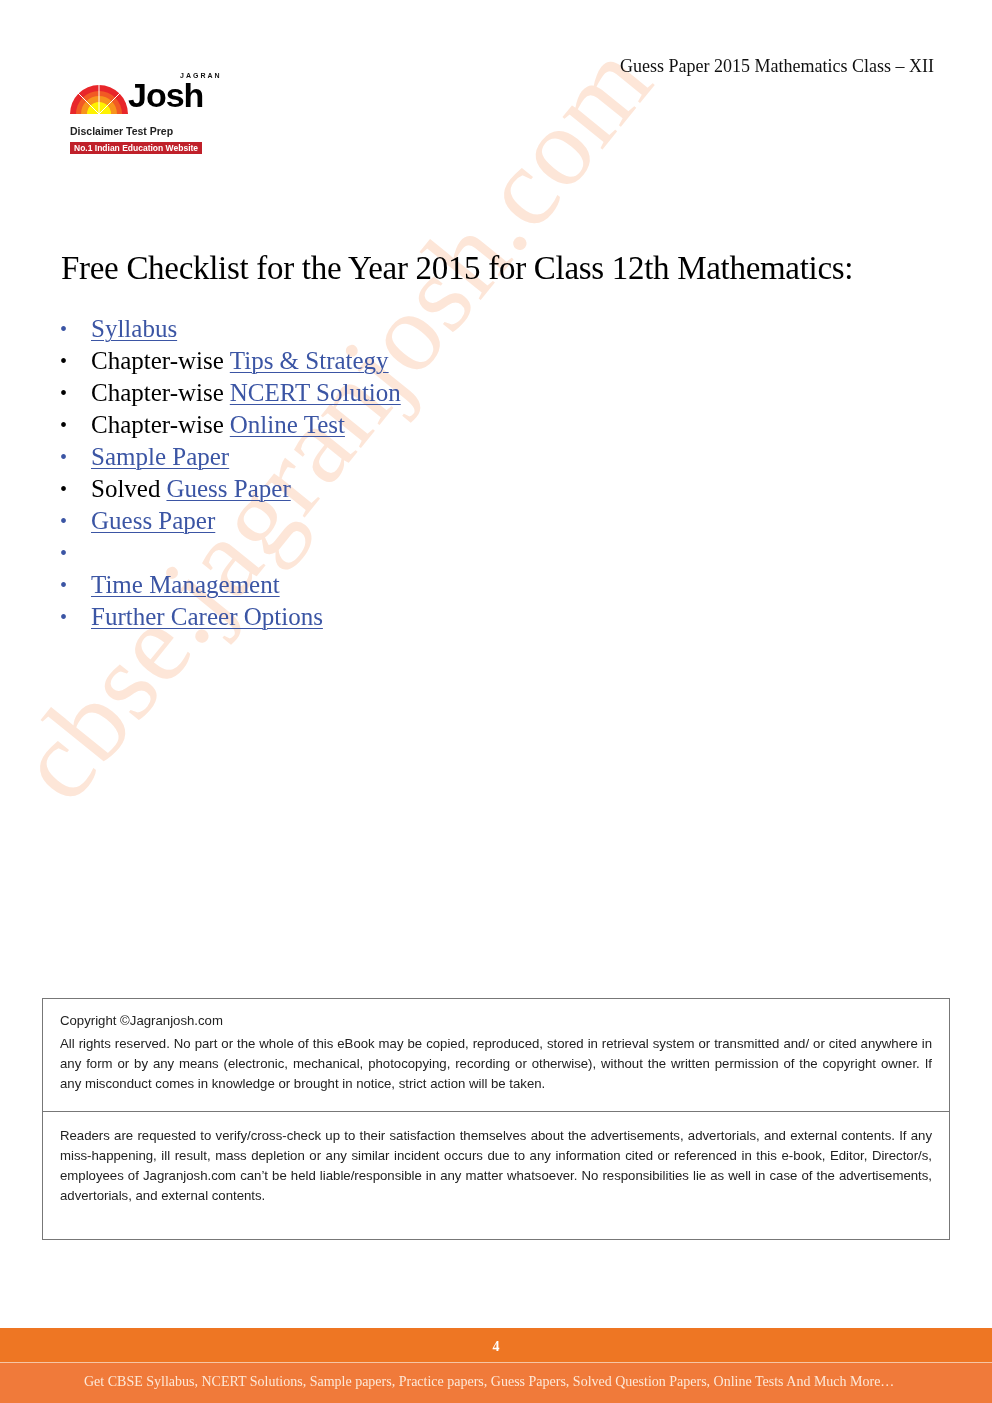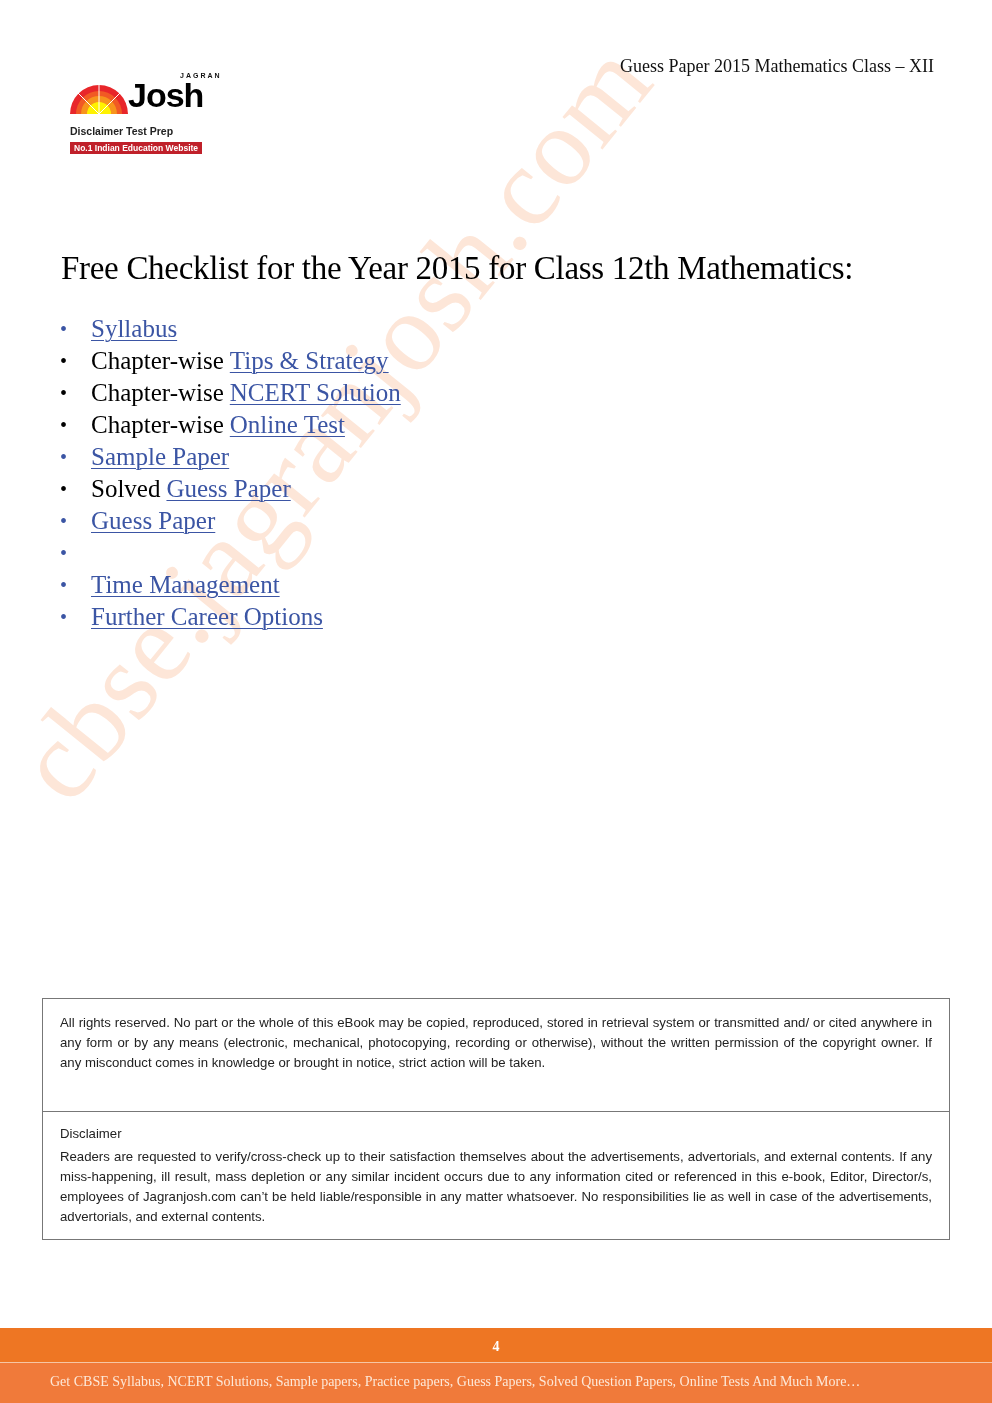--- a/index.html
+++ b/index.html
@@ -57,21 +57,21 @@
     .notice-title { margin-bottom: 6px; }
     .notice-body { line-height: 20px; text-align: justify; }
     .footer-top {
       position: absolute; left: 0; top: 1328px; width: 992px; height: 34px;
       background: #ee7623; border-bottom: 1px solid #f6c6a4;
       color: #fff; font-weight: bold; font-size: 14px; text-align: center; line-height: 38px;
     }
     .footer-bottom {
       position: absolute; left: 0; top: 1363px; width: 992px; height: 40px;
       background: #f07a3a; color: #fde8d8; font-size: 14px; line-height: 38px;
-      padding-left: 50px; box-sizing: border-box; white-space: nowrap;
+      padding-left: 84px; box-sizing: border-box; white-space: nowrap;
     }
   </style>
 </head>
 <body>
 
 <div class="watermark">cbse.jagranjosh.com</div>
 
 <div class="logo">
   <svg class="logo-sun" width="58" height="30" viewBox="0 0 58 30">
     <path d="M0,30 A29,29 0 0 1 58,30 Z" fill="#e8262a"></path>
@@ -133,24 +133,24 @@
     <a class="link">Time Management</a>
   </li>
   <li>
     <span class="bullet blue">•</span>
     <a class="link">Further Career Options</a>
   </li>
 </ul>
 
 <div class="notice-box">
   <div class="notice-section copyright">
+    <div class="notice-title">Copyright ©Jagranjosh.com</div>
     <div class="notice-body">All rights reserved. No part or the whole of this eBook may be copied, reproduced, stored in retrieval system or transmitted and/ or cited anywhere in any form or by any means (electronic, mechanical, photocopying, recording or otherwise), without the written permission of the copyright owner. If any misconduct comes in knowledge or brought in notice, strict action will be taken.</div>
   </div>
   <div class="notice-section disclaimer">
-    <div class="notice-title">Disclaimer</div>
     <div class="notice-body">Readers are requested to verify/cross-check up to their satisfaction themselves about the advertisements, advertorials, and external contents. If any miss-happening, ill result, mass depletion or any similar incident occurs due to any information cited or referenced in this e-book, Editor, Director/s, employees of Jagranjosh.com can’t be held liable/responsible in any matter whatsoever. No responsibilities lie as well in case of the advertisements, advertorials, and external contents.</div>
   </div>
 </div>
 
 <div class="footer-top">
   <span>4</span>
 </div>
 <div class="footer-bottom">
   <span>Get CBSE Syllabus, NCERT Solutions, Sample papers, Practice papers, Guess Papers, Solved Question Papers, Online Tests And Much More…</span>
 </div>

